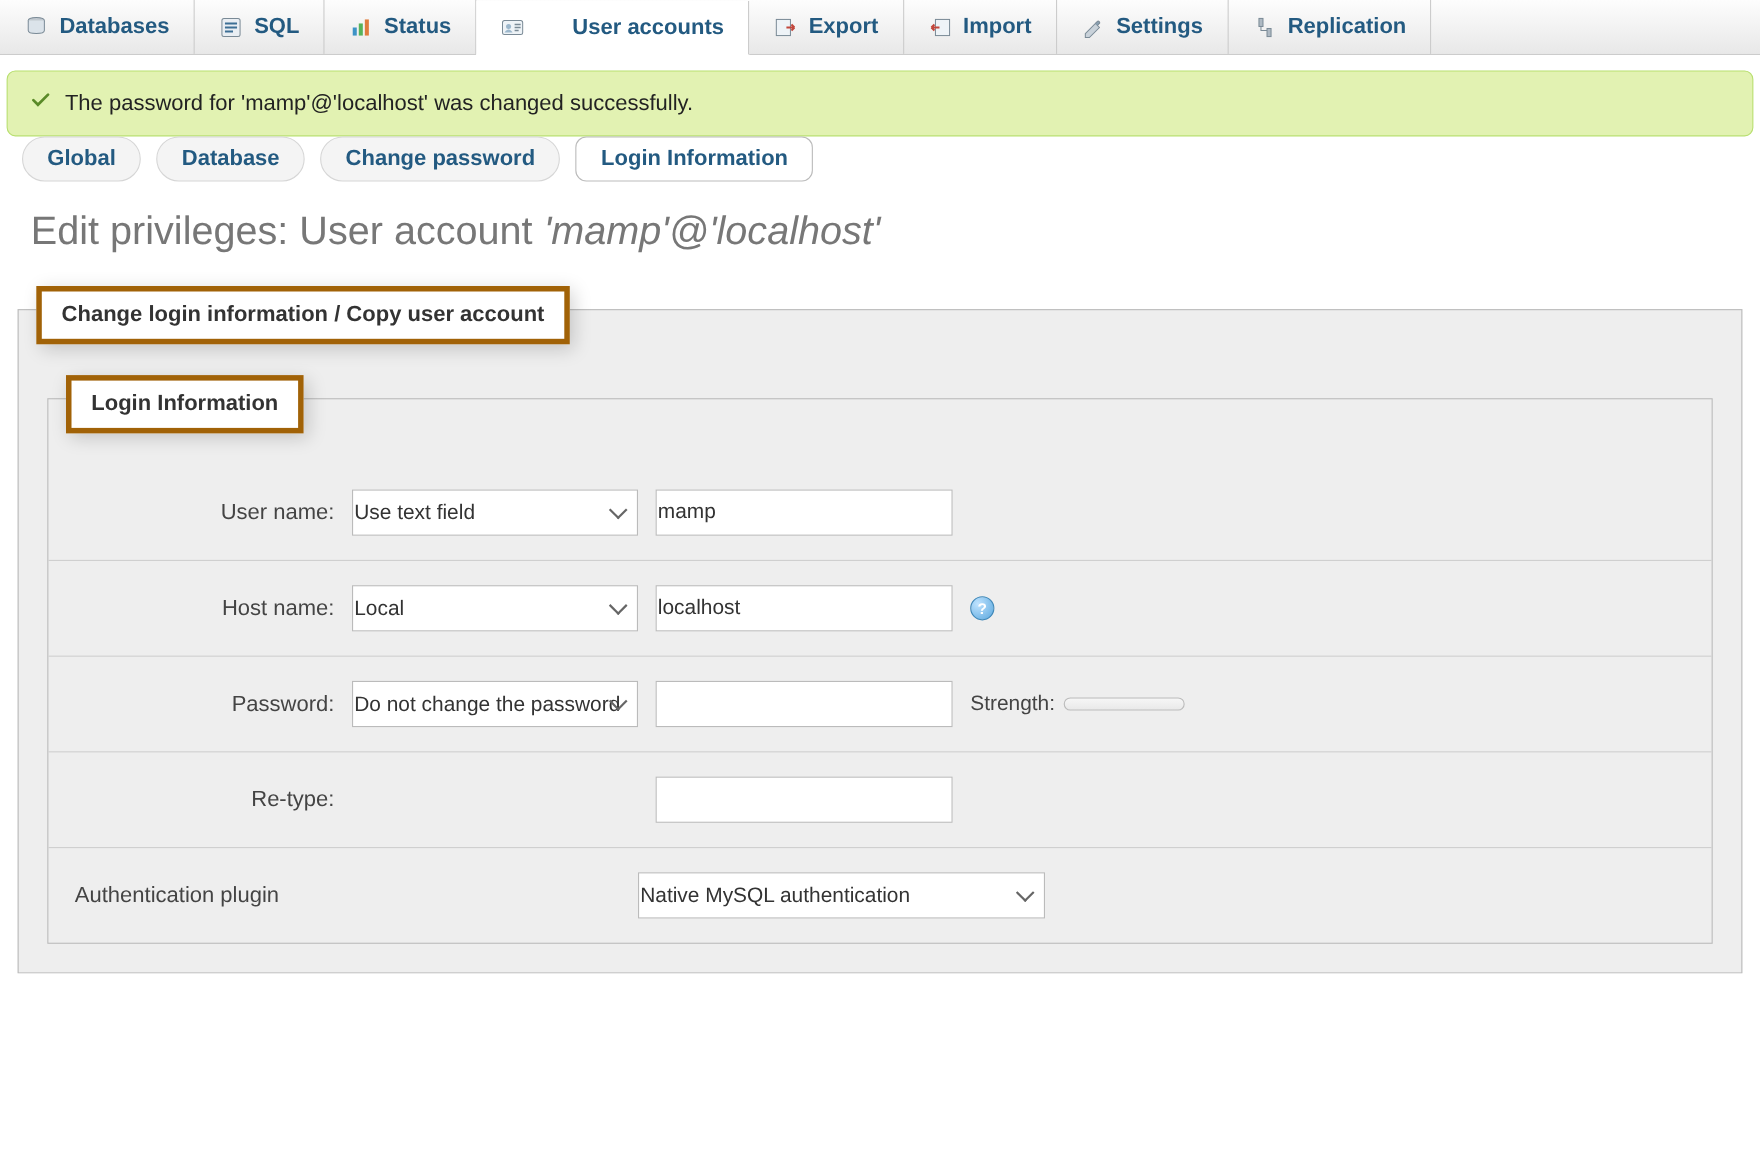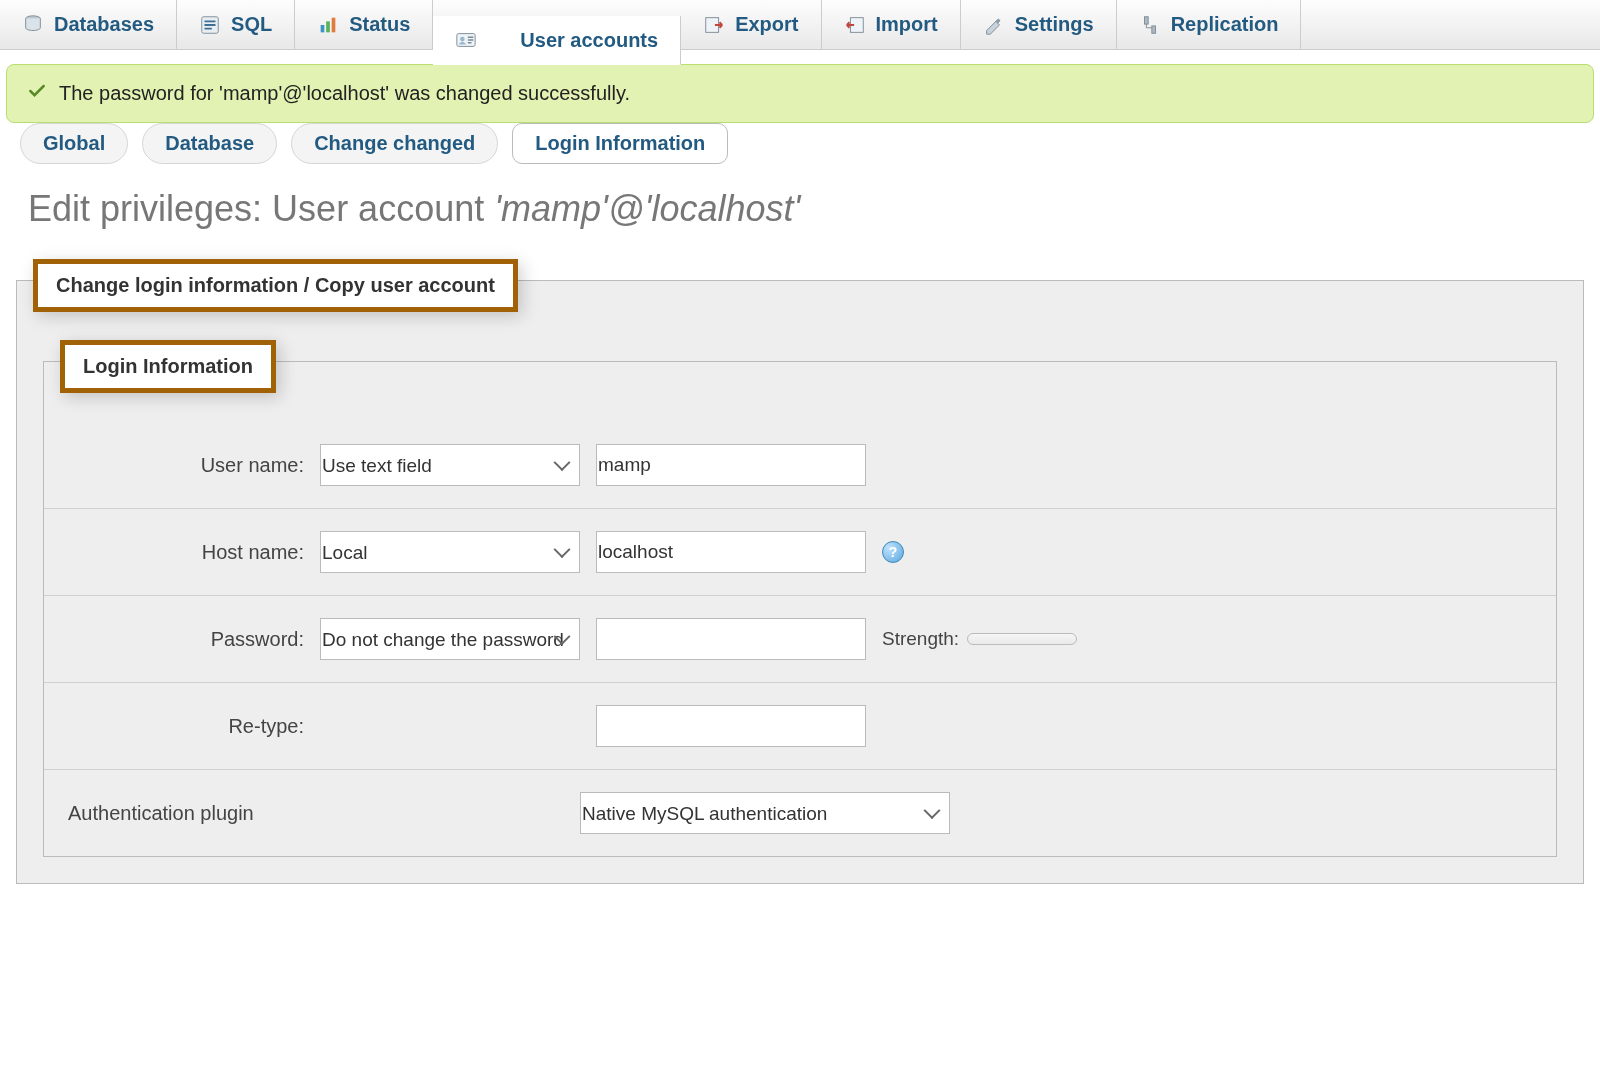--- a/index.html
+++ b/index.html
@@ -26,21 +26,21 @@
     border-right: 1px solid #ccc;
     color: #235a81;
     font-weight: 700;
     font-size: 20px;
     cursor: pointer;
   }
   .topnav .tab.active {
     background: #fff;
     border-bottom: 1px solid #fff;
     position: relative;
-    top: 16px;
+    top: 1px;
     gap: 43px;
   }
   .topnav .tab .ico {
     width: 22px; height: 22px;
     display: inline-flex; align-items: center; justify-content: center;
   }
 
   
   .notice {
     margin: 14px 6px 0 6px;
@@ -270,21 +270,21 @@
     <svg viewBox="0 0 24 24" width="20" height="20">
         <path d="M4 12l5 5L20 6" stroke="#5a8a28" stroke-width="3" fill="none" stroke-linecap="round"></path>
       </svg>
   </span>
   <span>The password for 'mamp'@'localhost' was changed successfully.</span>
 </div>
 
 <div class="subtabs">
   <div class="pill"><span>Global</span></div>
   <div class="pill"><span>Database</span></div>
-  <div class="pill"><span>Change changed</span></div>
+  <div class="pill"><span>Change password</span></div>
   <div class="pill active"><span>Login Information</span></div>
 </div>
 
 <h2 class="page-title">
   <span>Edit privileges: User account </span><em>'mamp'@'localhost'</em>
 </h2>
 
 <section class="outer-fieldset">
   <legend>Change login information / Copy user account</legend>
 

